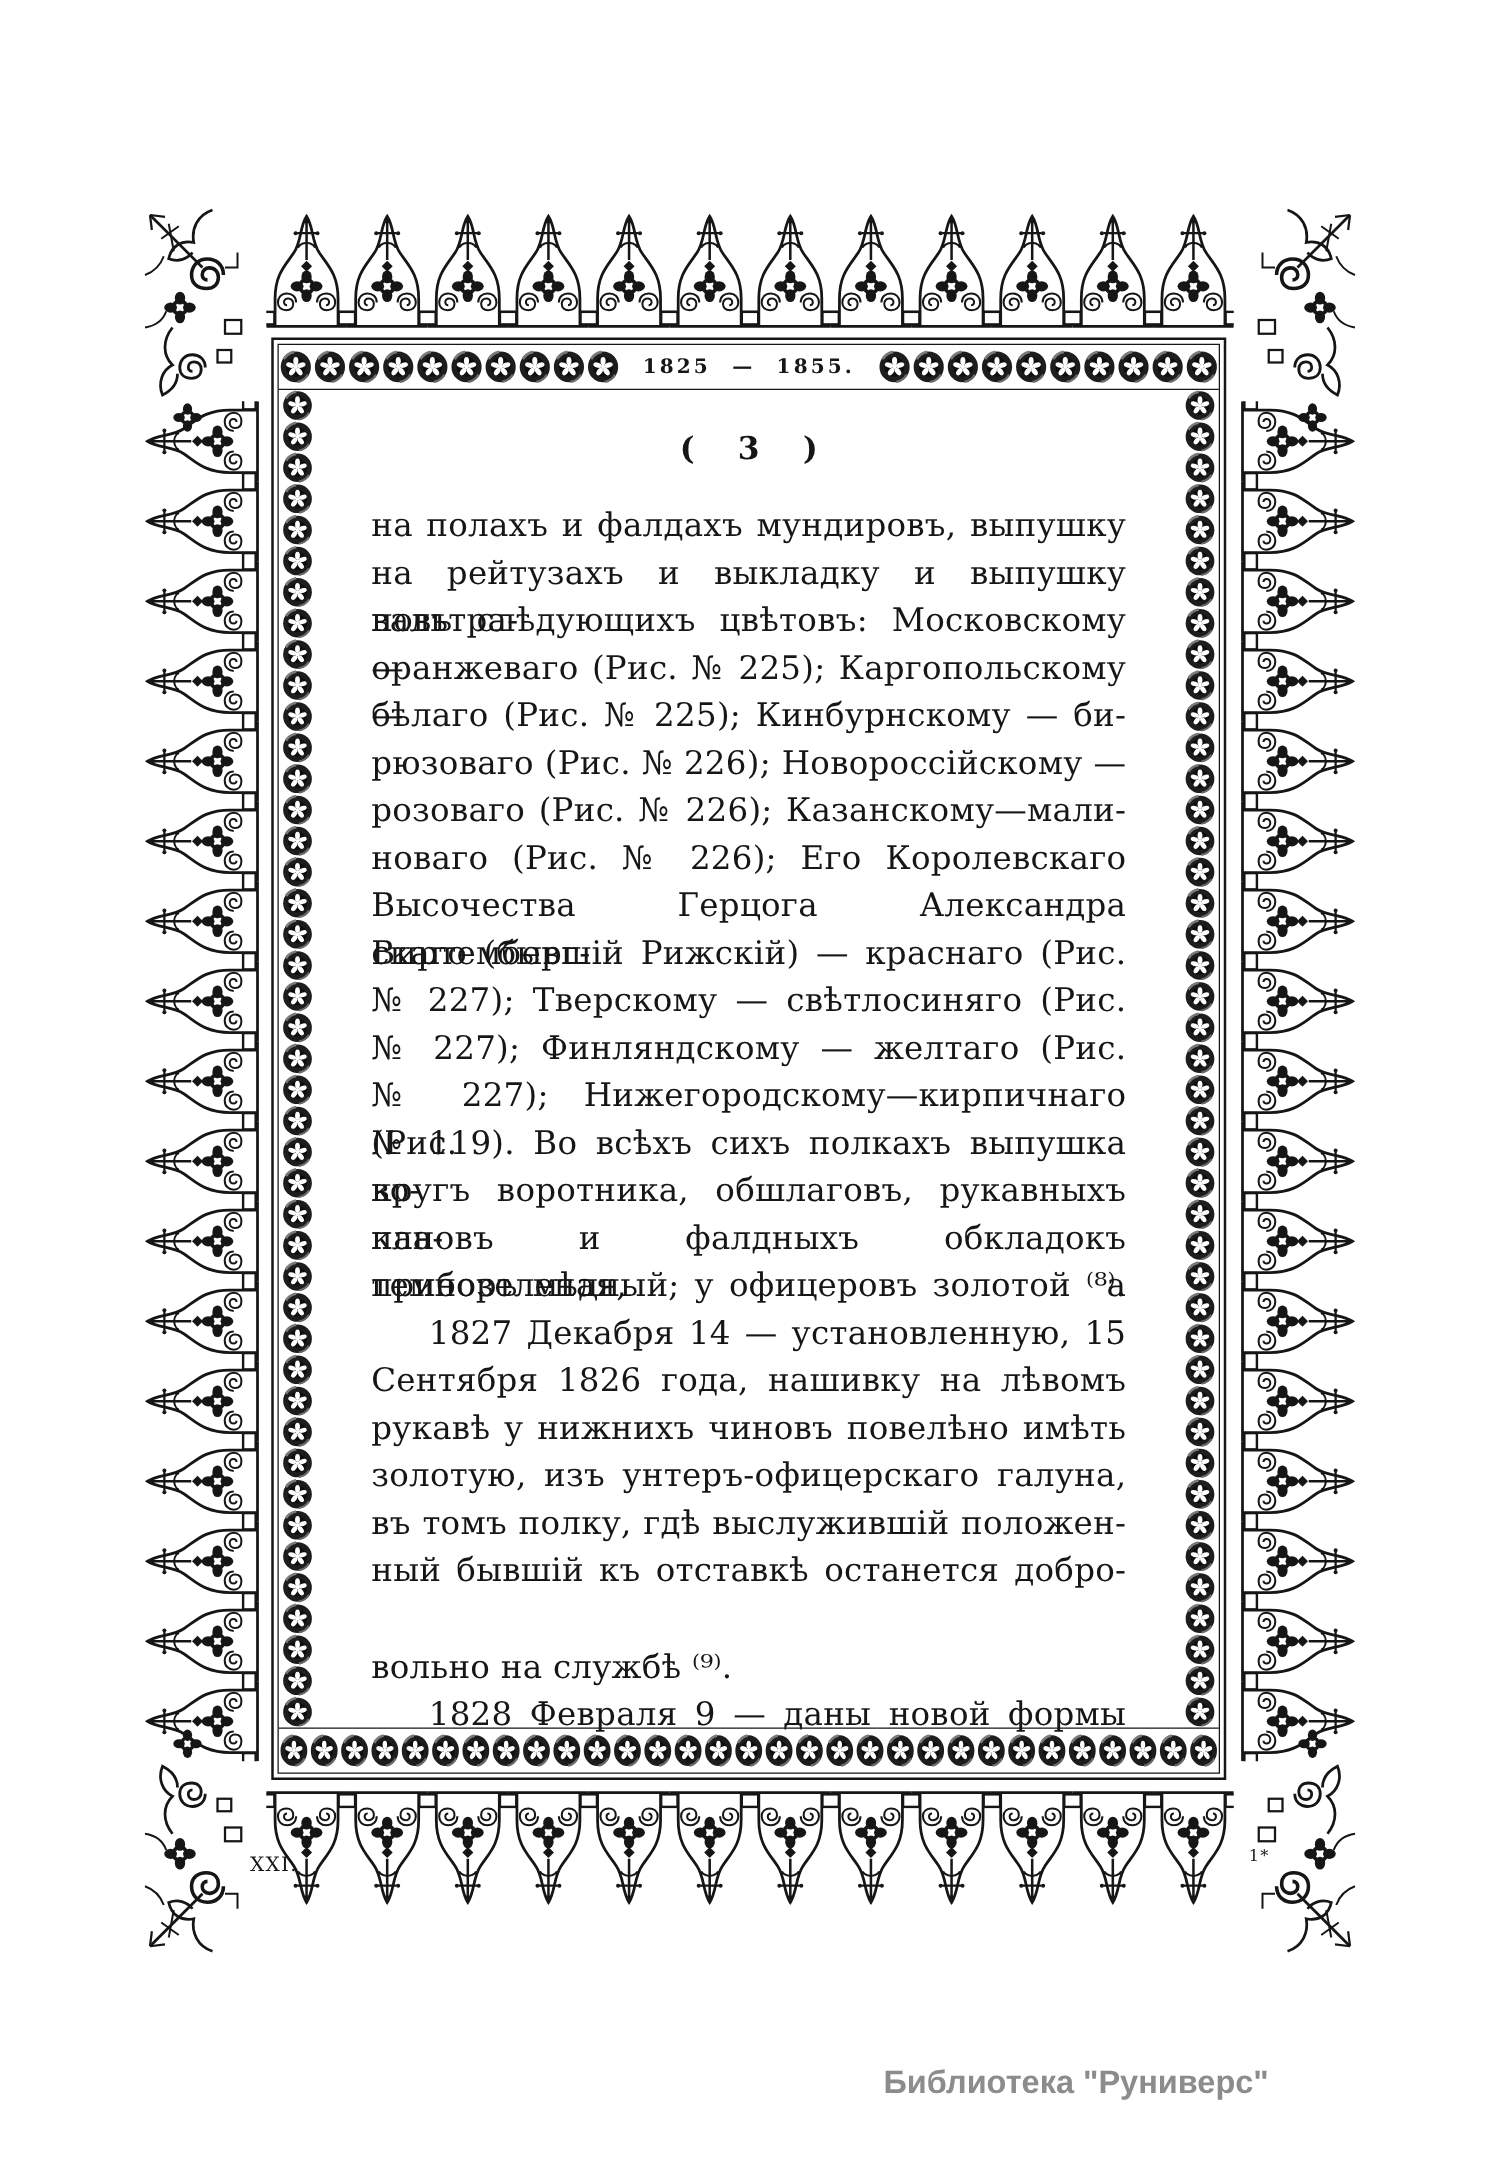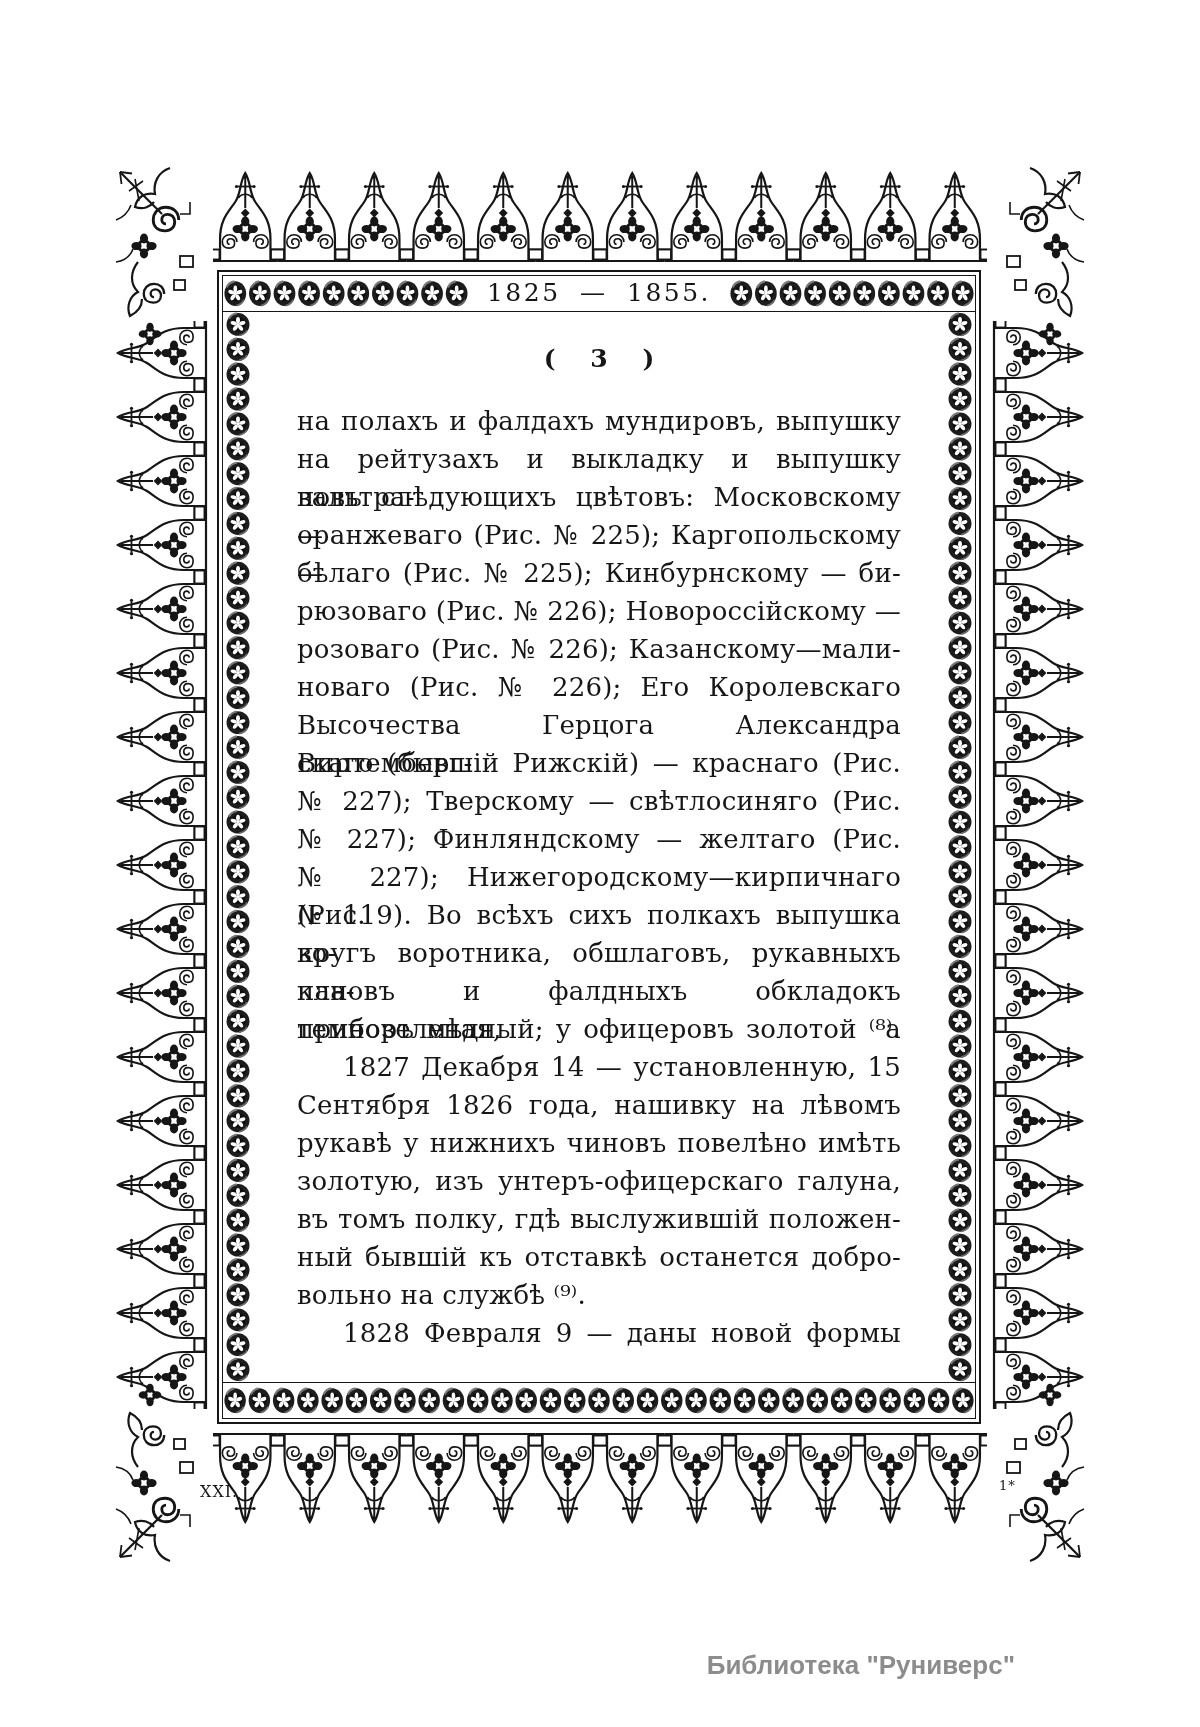--- a/index.html
+++ b/index.html
@@ -26,30 +26,30 @@
   .corner-br{left:992px;top:1356px;transform:scale(-1,-1);}
 
   
   .frame{position:absolute;left:217px;top:270px;width:764px;height:1154px;border:2.5px solid var(--ink);background:var(--paper);}
   .frame-inner{position:absolute;inset:3px;border:1.5px solid var(--ink);display:flex;flex-direction:column;}
   .band{display:flex;align-items:center;flex:0 0 36px;overflow:hidden;}
   .band-top{border-bottom:1.2px solid var(--ink);}
   .band-bottom{border-top:1.2px solid var(--ink);}
   .band svg.rosette-run{height:27px;}
   .band .grow{flex:1 1 0;min-width:0;}
-  .band-title{flex:0 0 auto;padding:0 18px;font-size:25px;font-weight:normal;letter-spacing:2.5px;word-spacing:9px;white-space:nowrap;transform:translateY(-1px);}
+  .band-title{flex:0 0 auto;padding:0 18px;font-size:16px;font-weight:bold;letter-spacing:2.5px;word-spacing:9px;white-space:nowrap;transform:translateY(-1px);}
   .mid{flex:1 1 auto;display:flex;min-height:0;}
   .col{flex:0 0 30px;display:flex;justify-content:center;overflow:hidden;}
   .col svg.rosette-run{width:26px;height:100%;}
   .text-area{flex:1 1 auto;padding:8px 44px 0 44px;}
 
   .pagenum{text-align:center;font-size:25px;font-weight:bold;word-spacing:26px;margin:22px 0 26px 0;line-height:34px;}
   .line{font-size:26px;font-weight:normal;line-height:38px;height:38px;text-align:justify;text-align-last:justify;letter-spacing:.2px;white-space:normal;overflow:visible;}
   .line.indent{padding-left:46px;}
-  .line.nojust{text-align-last:left;}
+  .line.nojust{text-align-last:left;margin-top:39px;}
 
   .sig{position:absolute;font-weight:normal;letter-spacing:1px;}
   .sig-left{left:200px;top:1482px;font-size:16px;}
   .sig-right{left:999px;top:1478px;font-size:13px;}
 
   .watermark{position:absolute;right:185px;top:1650px;font-family:"Liberation Sans","DejaVu Sans",sans-serif;font-weight:bold;font-size:26px;color:var(--wm);white-space:nowrap;}
 </style>
 </head>
 <body>
 

